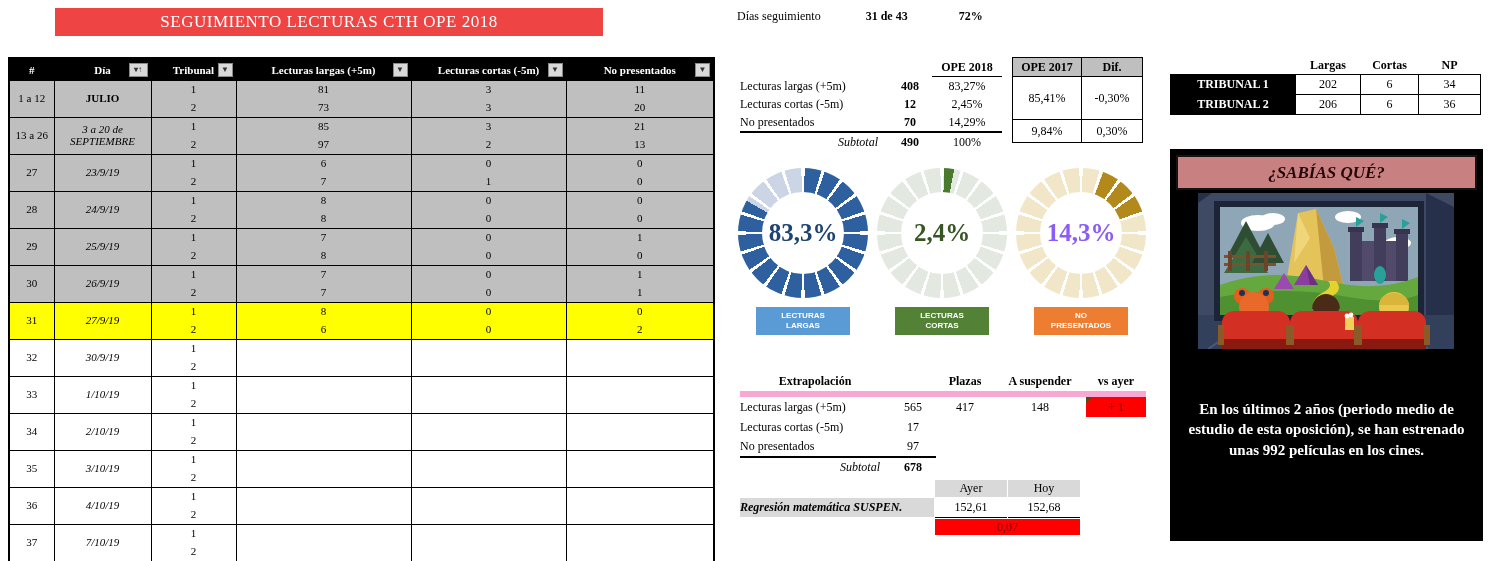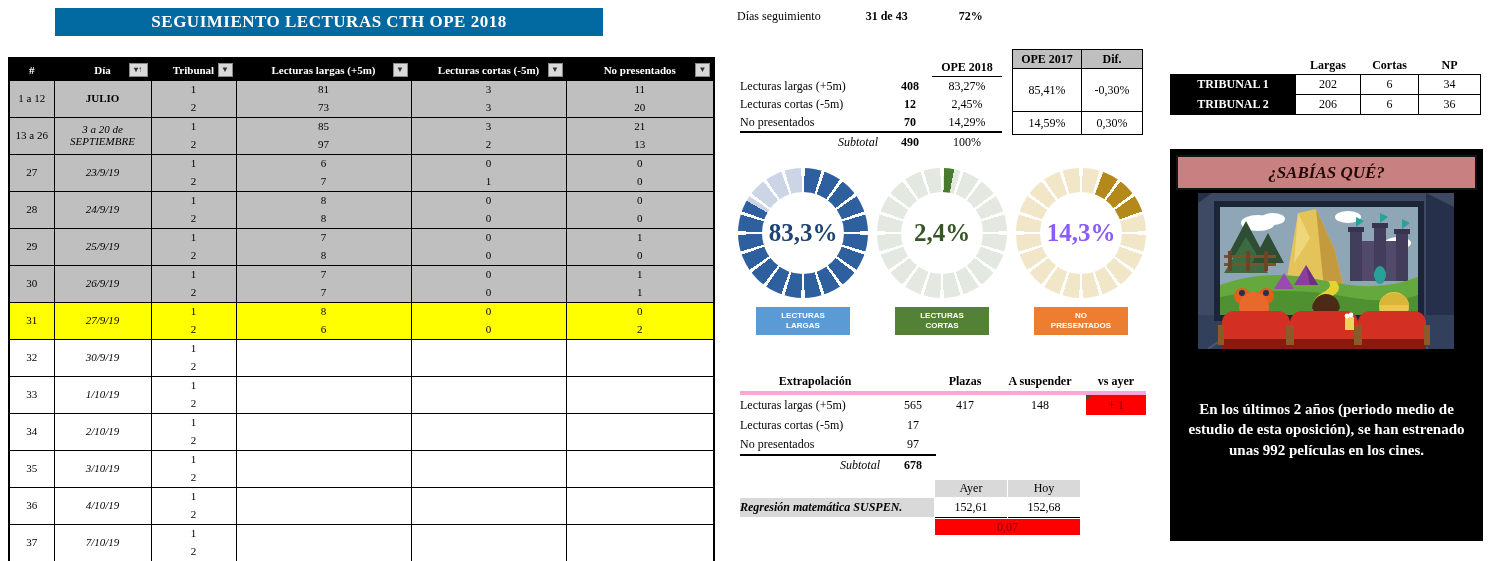--- a/index.html
+++ b/index.html
@@ -1,23 +1,23 @@
 <!DOCTYPE html>
 <html><head>
 <meta charset="utf-8">
 <style>
   html,body{margin:0;padding:0;}
   body{width:1488px;height:561px;position:relative;overflow:hidden;background:#fff;
        font-family:"Liberation Serif",serif;color:#000;}
   .abs{position:absolute;}
 
   
-  #title-bar{left:55px;top:8px;width:548px;height:28px;background:#0369a1;color:#fff;
+  #title-bar{left:55px;top:8px;width:548px;height:28px;background:#ef4444;color:#fff;
              display:flex;align-items:center;justify-content:center;
-             font-weight:bold;font-size:17px;letter-spacing:.5px;}
+             font-weight:normal;font-size:17px;letter-spacing:.5px;}
 
   
   #main-table{position:absolute;left:8px;top:57px;border-collapse:collapse;table-layout:fixed;
               border:2px solid #000;}
   #main-table th{background:#000;color:#fff;font-size:11px;font-weight:bold;height:21px;
                  position:relative;border-left:1px solid #000;padding:0 2px;}
   #main-table td{border-left:1px solid #000;border-right:1px solid #000;padding:0;
                  font-size:11px;text-align:center;vertical-align:middle;height:18px;line-height:1.05;}
   #main-table tr.gstart td{border-top:1px solid #000;}
   .bg-gray{background:#bfbfbf;}
@@ -41,42 +41,42 @@
   #summary{left:740px;top:58px;display:grid;grid-template-columns:148px 44px 70px;font-size:12px;}
   #summary .cell{height:18px;display:flex;align-items:center;}
   #summary .lab{justify-content:flex-start;}
   #summary .val{justify-content:center;font-weight:bold;}
   #summary .pct{justify-content:center;}
   #summary .hdr{justify-content:center;font-weight:bold;border-bottom:1px solid #000;}
   #summary .bb{border-bottom:2.5px solid #000;}
   #summary .sub{justify-content:flex-end;font-style:italic;padding-right:10px;}
 
   
-  #ope2017{position:absolute;left:1012px;top:49px;border-collapse:collapse;font-size:12px;}
+  #ope2017{position:absolute;left:1012px;top:57px;border-collapse:collapse;font-size:12px;}
   #ope2017 td{border:1px solid #000;text-align:center;vertical-align:middle;padding:0;}
   #ope2017 .h{background:#bfbfbf;font-weight:bold;height:18px;}
   #ope2017 .tall{height:42px;}
   #ope2017 .short{height:22px;}
 
   
   .donut-wrap{position:absolute;top:168px;width:136px;display:flex;flex-direction:column;align-items:center;}
   .donut{width:130px;height:130px;border-radius:50%;position:relative;}
   .hole{position:absolute;left:24px;top:24px;width:82px;height:82px;border-radius:50%;background:#fff;
         display:flex;align-items:center;justify-content:center;}
   .hole span{font-size:25px;font-weight:bold;}
   .chart-btn{margin-top:9px;width:94px;height:28px;display:flex;align-items:center;justify-content:center;
              color:#fff;font-family:"Liberation Sans",sans-serif;font-size:8px;font-weight:bold;
              text-align:center;line-height:1.25;}
 
   
   #extra{left:740px;top:371px;font-size:12px;}
   .x-row{display:grid;grid-template-columns:150px 46px 58px 92px 60px;height:20px;align-items:center;}
   .x-row .c{height:100%;display:flex;align-items:center;justify-content:center;}
   .x-row .l{justify-content:flex-start;}
-  #extra .x-hdr{border-bottom:4px solid #f9a8d4;font-weight:bold;text-align:right;}
+  #extra .x-hdr{border-bottom:6px solid #f9a8d4;font-weight:bold;text-align:right;}
   #extra .x-hdr .xt{justify-content:center;}
   #extra .bb2{border-bottom:2.5px solid #000;}
   #extra .sub{justify-content:flex-end;font-style:italic;padding-right:10px;}
   #extra .bold{font-weight:bold;}
   .red-cell{background:#ff0000;color:#7a0000;position:relative;margin:2px 0;}
   .red-cell::before{content:"";position:absolute;left:0;top:0;border-top:6px solid #375623;
                     border-right:6px solid transparent;}
 
   
   #regres{left:740px;top:480px;width:404px;height:56px;font-size:12px;}
@@ -352,21 +352,21 @@
   <tbody>
       <tr>
     <td class="h" style="width:68px">OPE 2017</td>
     <td class="h" style="width:60px">Dif.</td>
   </tr>
   <tr>
     <td class="tall">85,41%</td>
     <td class="tall">-0,30%</td>
   </tr>
   <tr>
-    <td class="short">14,59%</td>
+    <td class="short">9,84%</td>
     <td class="short">0,30%</td>
   </tr>
 </tbody>
   </table>
 
 <div id="donuts">
     <div class="donut-wrap" style="left: 735px;">
       <div class="donut" style="background: repeating-conic-gradient(from -1.5deg, rgb(255, 255, 255) 0deg, rgb(255, 255, 255) 3deg, rgba(255, 255, 255, 0) 3deg, rgba(255, 255, 255, 0) 18deg), conic-gradient(rgb(46, 95, 158) 0%, rgb(46, 95, 158) 83.27%, rgb(204, 213, 230) 83.27%, rgb(204, 213, 230) 100%);">
         <div class="hole">
           <span style="color: rgb(31, 68, 114);">83,3%</span>

